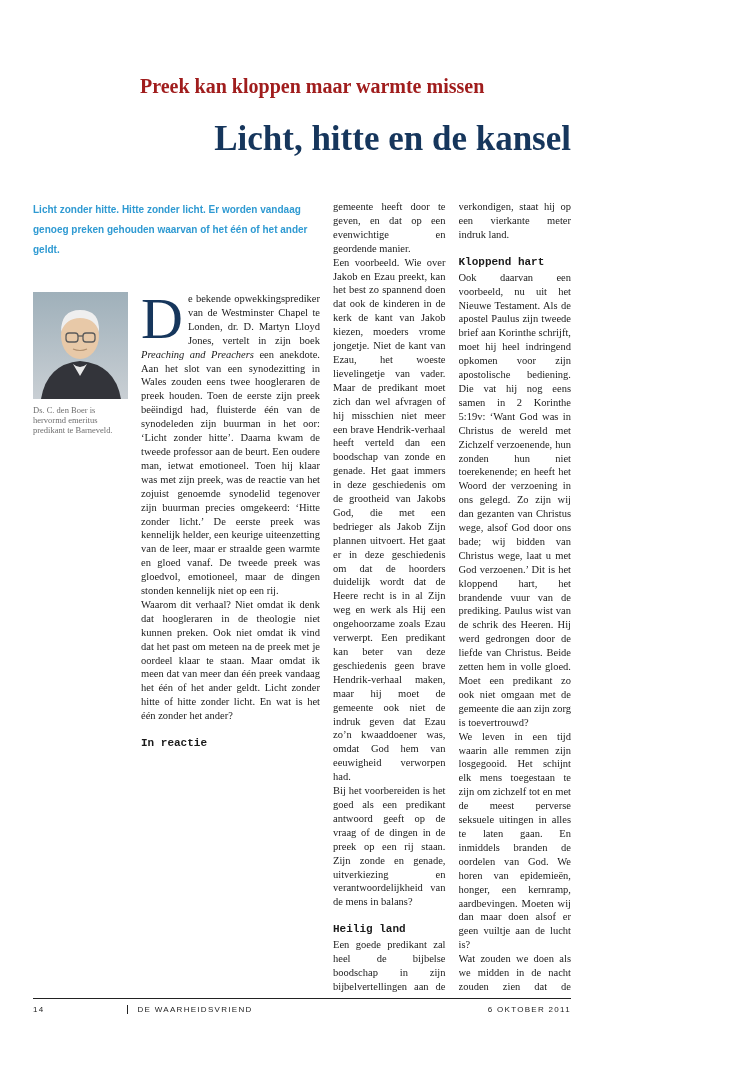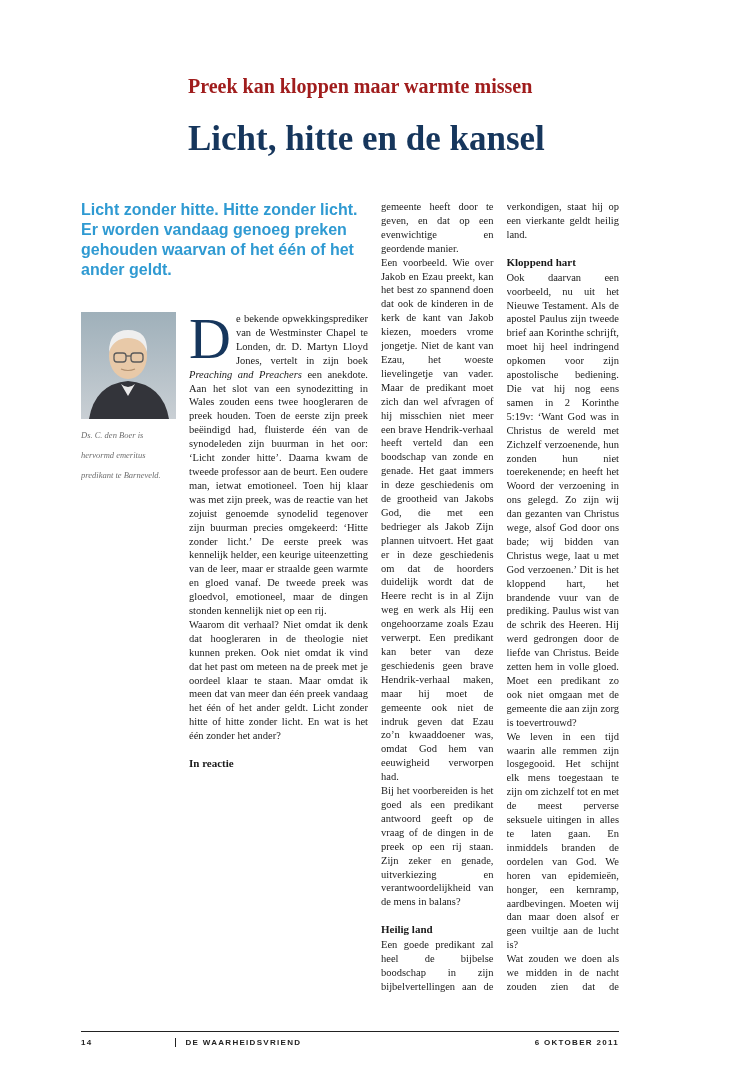--- a/index.html
+++ b/index.html
@@ -5,109 +5,107 @@
   * { box-sizing: border-box; }
   html, body { margin: 0; padding: 0; background: #ffffff; }
   body { width: 738px; height: 1068px; font-family: "Liberation Serif", serif; }
 
   .page {
     position: relative;
     width: 604px; height: 1068px;
     padding: 0 33px;
     background: #ffffff;
     overflow: hidden;
-    margin-left: 48px;
   }
 
   
   .header { padding-left: 107px; padding-top: 74px; }
   .kicker {
     font-family: "Liberation Serif", serif;
     font-weight: bold;
     font-size: 20px; line-height: 24px;
     color: #a01d1d;
   }
   .title {
     margin: 20px 0 0 0;
     font-family: "Liberation Serif", serif;
     font-weight: bold;
     font-size: 35px; line-height: 42px;
     color: #16365c;
+    text-align: right;
   }
 
   
   .content {
     display: flex;
     gap: 13px;
     margin-top: 40px;
     height: 792px;
     overflow: hidden;
   }
   .left-block { flex: 0 0 287px; width: 287px; display: flex; flex-direction: column; }
   .intro {
     margin: 0 -10px 32px 0;
     font-family: "Liberation Sans", sans-serif;
     font-weight: bold;
-    font-size: 16px; line-height: 20px;
+    font-size: 10px; line-height: 20px;
     color: #2f9ad2;
   }
   .left-row { display: flex; gap: 13px; flex: 1; overflow: hidden; }
   .margin-col { flex: 0 0 95px; width: 95px; }
   .photo {
     width: 95px; height: 107px;
     overflow: hidden;
     background: #aeb9c1;
   }
   .caption {
     margin: 6px 0 0 0;
-    font-style: italic;
-    font-size: 8.5px; line-height: 20px;
+    font-size: 8.5px; line-height: 10px;
     color: #6e6e6e;
   }
 
   .col { flex: 1; overflow: hidden; }
 
   .para {
     margin: 0;
     font-size: 10.5px; line-height: 13.9px;
     color: #1a1a1a;
     text-align: justify;
     hyphens: auto;
   }
   .para i { font-style: italic; }
 
   .subhead {
     margin: 13px 0 2px 0;
     font-size: 11px; line-height: 14px;
     font-weight: bold;
     color: #1a1a1a;
-    font-family: Liberation Serif, serif;
+    font-family: Liberation Mono, monospace;
   }
 
   .dropcap {
     float: left;
     font-family: "Liberation Serif", serif;
     font-size: 58px; line-height: 47px;
     color: #16365c;
     padding: 3px 5px 0 0;
   }
 
   
   .footer {
     position: absolute;
-    left: 33px; right: 33px; top: 1031px;
+    left: 33px; right: 33px; top: 998px;
     border-top: 1px solid #222222;
     padding-top: 6px;
     display: flex;
     align-items: center;
     font-family: "Liberation Sans", sans-serif;
     font-size: 8px;
     letter-spacing: 1.3px;
     color: #222222;
-    font-weight: bold;
   }
   .footer .v-divider {
     width: 1px; height: 9px;
     background: #222222;
     margin: 0 10px 0 82px;
   }
   .footer .date { margin-left: auto; text-align: center; }
 </style>
 </head>
 <body>
@@ -154,27 +152,27 @@
           </p>
           <p class="para">Waarom dit verhaal? Niet omdat ik denk dat hoogleraren in de theologie niet kunnen preken. Ook niet omdat ik vind dat het past om meteen na de preek met je oordeel klaar te staan. Maar omdat ik meen dat van meer dan één preek vandaag het één of het ander geldt. Licht zonder hitte of hitte zonder licht. En wat is het één zonder het ander?</p>
           <h3 class="subhead">In reactie</h3>
         </div>
       </div>
     </div>
 
     <div class="col">
       <p class="para">gemeente heeft door te geven, en dat op een evenwichtige en geordende manier.</p>
       <p class="para">Een voorbeeld. Wie over Jakob en Ezau preekt, kan het best zo spannend doen dat ook de kinderen in de kerk de kant van Jakob kiezen, moeders vrome jongetje. Niet de kant van Ezau, het woeste lievelingetje van vader. Maar de predikant moet zich dan wel afvragen of hij misschien niet meer een brave Hendrik-verhaal heeft verteld dan een boodschap van zonde en genade. Het gaat immers in deze geschiedenis om de grootheid van Jakobs God, die met een bedrieger als Jakob Zijn plannen uitvoert. Het gaat er in deze geschiedenis om dat de hoorders duidelijk wordt dat de Heere recht is in al Zijn weg en werk als Hij een ongehoorzame zoals Ezau verwerpt. Een predikant kan beter van deze geschiedenis geen brave Hendrik-verhaal maken, maar hij moet de gemeente ook niet de indruk geven dat Ezau zo’n kwaaddoener was, omdat God hem van eeuwigheid verworpen had.</p>
-      <p class="para">Bij het voorbereiden is het goed als een predikant antwoord geeft op de vraag of de dingen in de preek op een rij staan. Zijn zeker en genade, uitverkiezing en verantwoordelijkheid van de mens in balans?</p>
+      <p class="para">Bij het voorbereiden is het goed als een predikant antwoord geeft op de vraag of de dingen in de preek op een rij staan. Zijn zonde en genade, uitverkiezing en verantwoordelijkheid van de mens in balans?</p>
       <h3 class="subhead">Heilig land</h3>
       <p class="para">Een goede predikant zal heel de bijbelse boodschap in zijn bijbelvertellingen aan de gemeente helder en evenwichtig willen doorgeven. Toch kan hij iets vergeten. Een boeiende en ordelijke preek kan als licht zijn zonder hitte, er gaat geen warmte van uit. Laat de preek als een brandend vuur zijn, als Mozes’ braambos, waarin de levende God Zich openbaarde – vuur dat niet verteert. Laat de predikant de schoenen van zijn voeten doen. Elke keer als hij op een kansel staat om Gods Woord te</p>
     </div>
 
     <div class="col">
-      <p class="para">verkondigen, staat hij op een vierkante geldt heilig land.</p>
+      <p class="para">verkondigen, staat hij op een vierkante meter indruk land.</p>
       <h3 class="subhead">Kloppend hart</h3>
       <p class="para">Ook daarvan een voorbeeld, nu uit het Nieuwe Testament. Als de apostel Paulus zijn tweede brief aan Korinthe schrijft, moet hij heel indringend opkomen voor zijn apostolische bediening. Die vat hij nog eens samen in 2 Korinthe 5:19v: ‘Want God was in Christus de wereld met Zichzelf verzoenende, hun zonden hun niet toerekenende; en heeft het Woord der verzoening in ons gelegd. Zo zijn wij dan gezanten van Christus wege, alsof God door ons bade; wij bidden van Christus wege, laat u met God verzoenen.’ Dit is het kloppend hart, het brandende vuur van de prediking. Paulus wist van de schrik des Heeren. Hij werd gedrongen door de liefde van Christus. Beide zetten hem in volle gloed. Moet een predikant zo ook niet omgaan met de gemeente die aan zijn zorg is toevertrouwd?</p>
       <p class="para">We leven in een tijd waarin alle remmen zijn losgegooid. Het schijnt elk mens toegestaan te zijn om zichzelf tot en met de meest perverse seksuele uitingen in alles te laten gaan. En inmiddels branden de oordelen van God. We horen van epidemieën, honger, een kernramp, aardbevingen. Moeten wij dan maar doen alsof er geen vuiltje aan de lucht is?</p>
       <p class="para">Wat zouden we doen als we midden in de nacht zouden zien dat de benedenverdieping van het huis van de overburen in brand stond? Ik weet zeker dat we in ons nachtgewaad naar buiten zouden hollen en de overburen wakker zouden schreeuwen. Doen we – zeker ook als predikant – dan goed als we elkaar en onze kinderen niet waarschuwen als de hele wereld in brand staat?</p>
       <p class="para">‘Wij dan, wetende de zetten des Heeren.’ Het moet voor elke dienaar</p>
     </div>
 
   </main>
 
   <footer class="footer">

